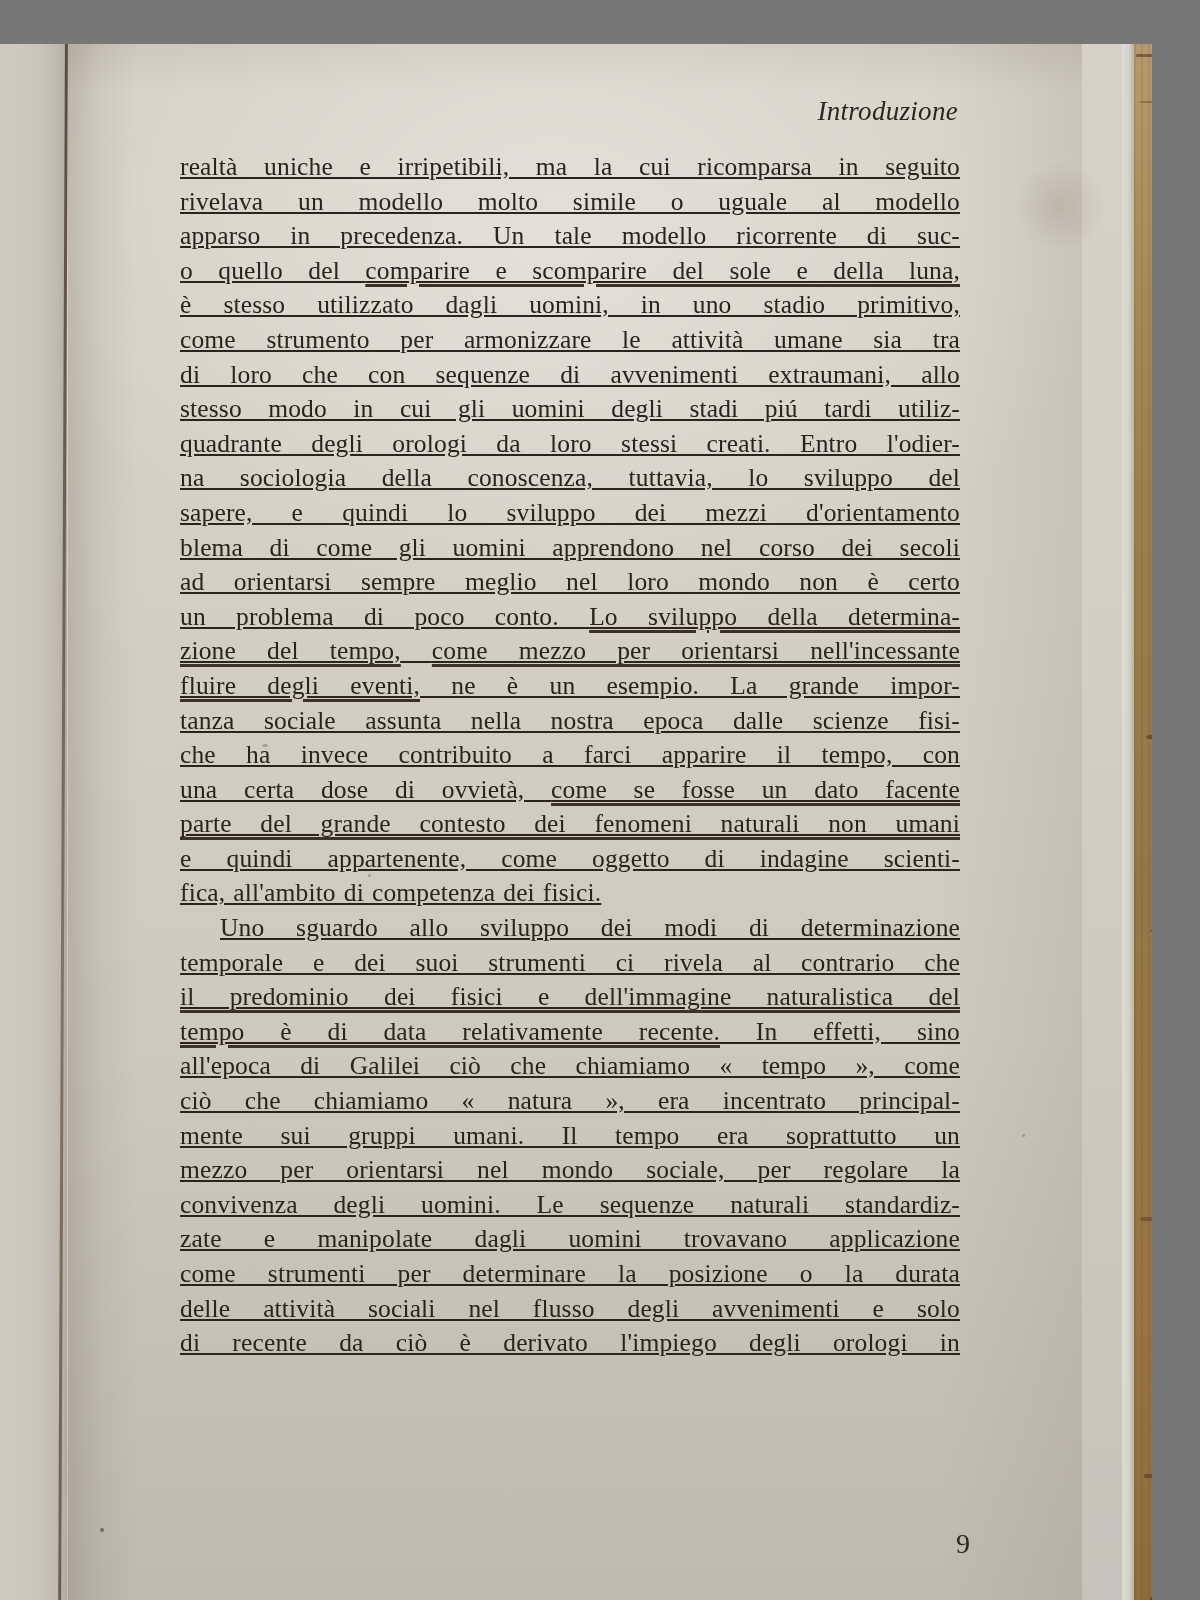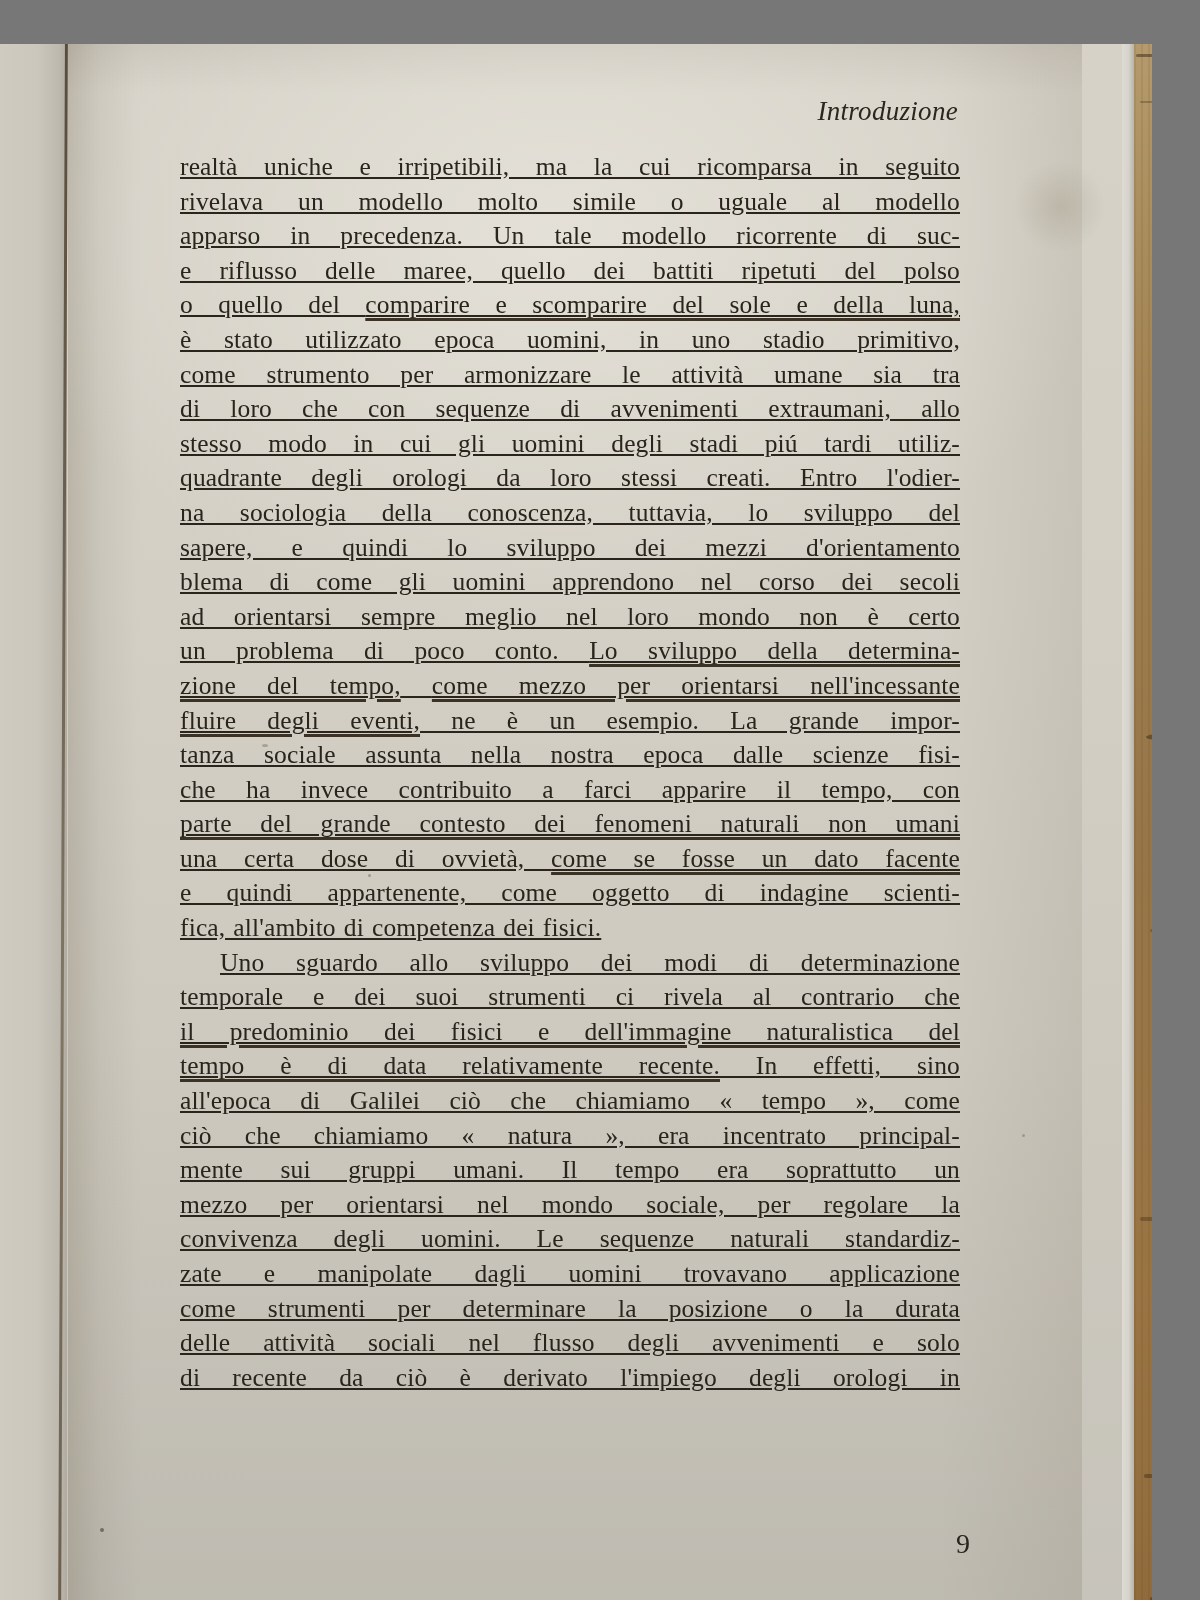--- a/index.html
+++ b/index.html
@@ -97,38 +97,37 @@
   <div class="crease-shadow"></div>
   <div class="page-light"></div>
   <div class="smudge"></div>
 
   <div class="running-header">Introduzione</div>
 
   <div class="text-block">
       <div class="line"><span>realtà uniche e irripetibili, ma la cui ricomparsa in seguito</span></div>
       <div class="line"><span>rivelava un modello molto simile o uguale al modello</span></div>
       <div class="line"><span>apparso in precedenza. Un tale modello ricorrente di suc-</span></div>
-      <div class="line"><span>e riflusso delle maree, quello dei battiti ripetuti del polso</span></div>
       <div class="line"><span>o quello del </span><span class="pen">comparire e scomparire del sole e della luna,</span></div>
-      <div class="line"><span>è stato utilizzato epoca uomini, in uno stadio primitivo,</span></div>
+      <div class="line"><span>è stesso utilizzato dagli uomini, in uno stadio primitivo,</span></div>
       <div class="line"><span>come strumento per armonizzare le attività umane sia tra</span></div>
       <div class="line"><span>di loro che con sequenze di avvenimenti extraumani, allo</span></div>
       <div class="line"><span>stesso modo in cui gli uomini degli stadi piú tardi utiliz-</span></div>
       <div class="line"><span>quadrante degli orologi da loro stessi creati. Entro l'odier-</span></div>
       <div class="line"><span>na sociologia della conoscenza, tuttavia, lo sviluppo del</span></div>
       <div class="line"><span>sapere, e quindi lo sviluppo dei mezzi d'orientamento</span></div>
       <div class="line"><span>blema di come gli uomini apprendono nel corso dei secoli</span></div>
       <div class="line"><span>ad orientarsi sempre meglio nel loro mondo non è certo</span></div>
       <div class="line"><span>un problema di poco conto. </span><span class="pen">Lo sviluppo della determina-</span></div>
       <div class="line"><span class="pen">zione del tempo,</span><span> </span><span class="pen">come mezzo per orientarsi nell'incessante</span></div>
       <div class="line"><span class="pen">fluire degli eventi,</span><span> ne è un esempio. La grande impor-</span></div>
       <div class="line"><span>tanza sociale assunta nella nostra epoca dalle scienze fisi-</span></div>
       <div class="line"><span>che ha invece contribuito a farci apparire il tempo, con</span></div>
+      <div class="line"><span>una certa dose di ovvietà, </span><span class="pen">come se fosse un dato facente</span></div>
       <div class="line"><span class="pen">parte del grande contesto dei fenomeni naturali non umani</span></div>
-      <div class="line"><span>una certa dose di ovvietà, </span><span class="pen">come se fosse un dato facente</span></div>
       <div class="line"><span>e quindi appartenente, come oggetto di indagine scienti-</span></div>
       <div class="line para-end"><span>fica, all'ambito di competenza dei fisici.</span></div>
       <div class="line indent"><span>Uno sguardo allo sviluppo dei modi di determinazione</span></div>
       <div class="line"><span>temporale e dei suoi strumenti ci rivela al contrario che</span></div>
       <div class="line"><span class="pen">il predominio dei fisici e dell'immagine naturalistica del</span></div>
       <div class="line"><span class="pen">tempo è di data relativamente recente.</span><span> In effetti, sino</span></div>
       <div class="line"><span>all'epoca di Galilei ciò che chiamiamo « tempo », come</span></div>
       <div class="line"><span>ciò che chiamiamo « natura », era incentrato principal-</span></div>
       <div class="line"><span>mente sui gruppi umani. Il tempo era soprattutto un</span></div>
       <div class="line"><span>mezzo per orientarsi nel mondo sociale, per regolare la</span></div>

